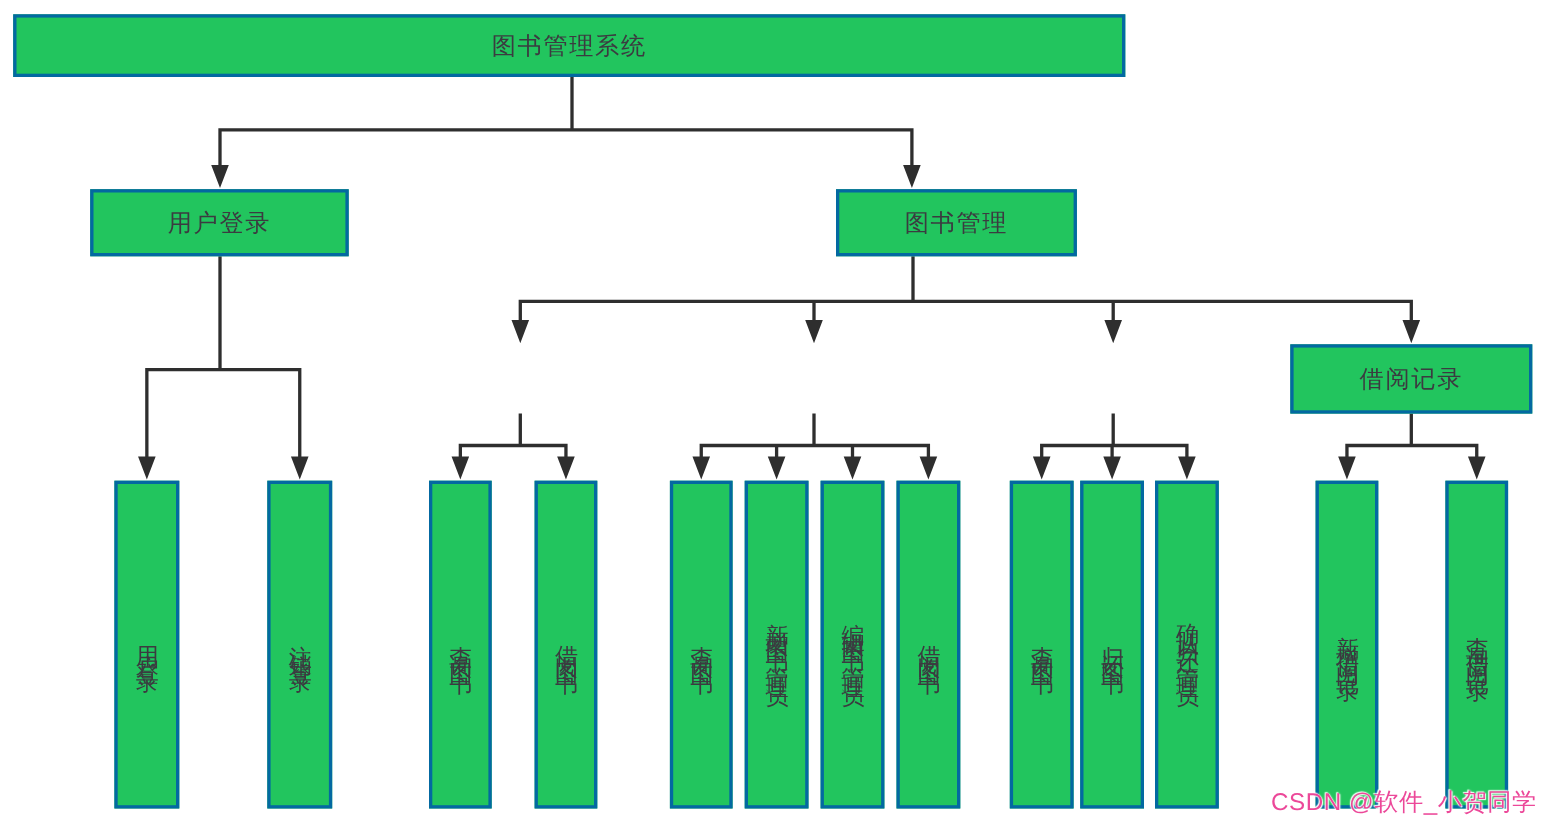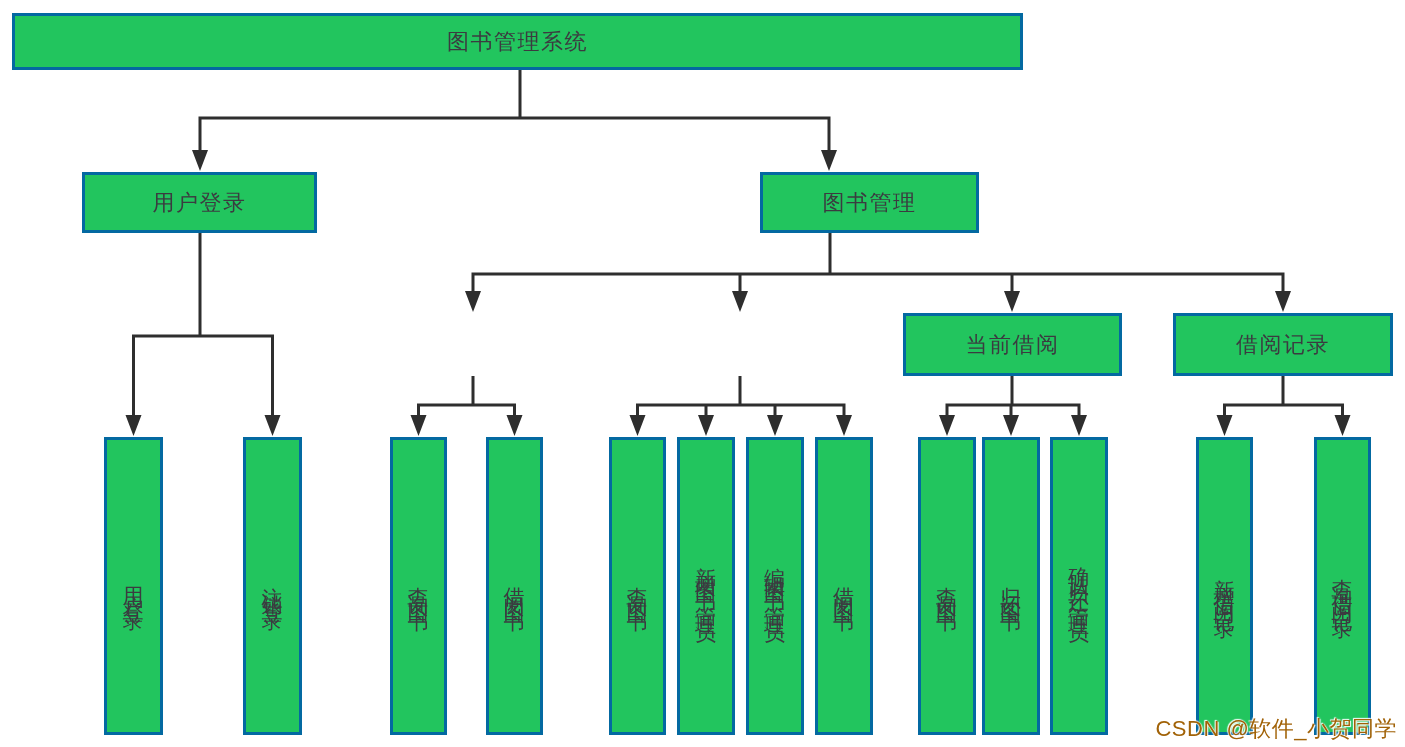--- a/index.html
+++ b/index.html
@@ -42,21 +42,21 @@
     text-orientation: mixed;
     font-size: 21px;
     letter-spacing: 8px;
     line-height: 1;
   }
   .watermark {
     position: absolute;
     right: 8px;
     bottom: 3px;
     font-size: 22px;
-    color: #a16207;
+    color: #ec4899;
     letter-spacing: 0.5px;
     z-index: 5;
     text-shadow: 0 0 2px #ffffff, 1px 1px 1px #ffffff, -1px -1px 1px #ffffff;
     white-space: nowrap;
   }
 </style>
 </head>
 <body>
 
 <div class="canvas">
@@ -98,21 +98,20 @@
       M1071 415 L1087 415 L1079 436 Z
       M1216.5 415 L1232.5 415 L1224.5 436 Z
       M1334.5 415 L1350.5 415 L1342.5 436 Z"></path>
   </svg>
 
   <div class="box hbox" style="left:12px; top:13px; width:1011px; height:57px;">图书管理系统</div>
 
   <div class="box hbox" style="left:82px; top:172px; width:235px; height:61px;">用户登录</div>
   <div class="box hbox" style="left:712px; top:172px; width:219px; height:61px;margin-left:48px;">图书管理</div>
 
-  <div class="box hbox" style="left:903px; top:313px; width:219px; height:63px;">当前借阅</div>
   <div class="box hbox" style="left:1173px; top:313px; width:220px; height:63px;">借阅记录</div>
 
   <div class="box vbox" style="left:104px; top:437px; width:59px; height:298px;">用户登录</div>
   <div class="box vbox" style="left:243px; top:437px; width:59px; height:298px;">注销登录</div>
 
   <div class="box vbox" style="left:390px; top:437px; width:57px; height:298px;">查询图书</div>
   <div class="box vbox" style="left:486px; top:437px; width:57px; height:298px;">借阅图书</div>
 
   <div class="box vbox" style="left:609px; top:437px; width:57px; height:298px;">查询图书</div>
   <div class="box vbox" style="left:677px; top:437px; width:58px; height:298px;">新增图书（管理员）</div>

